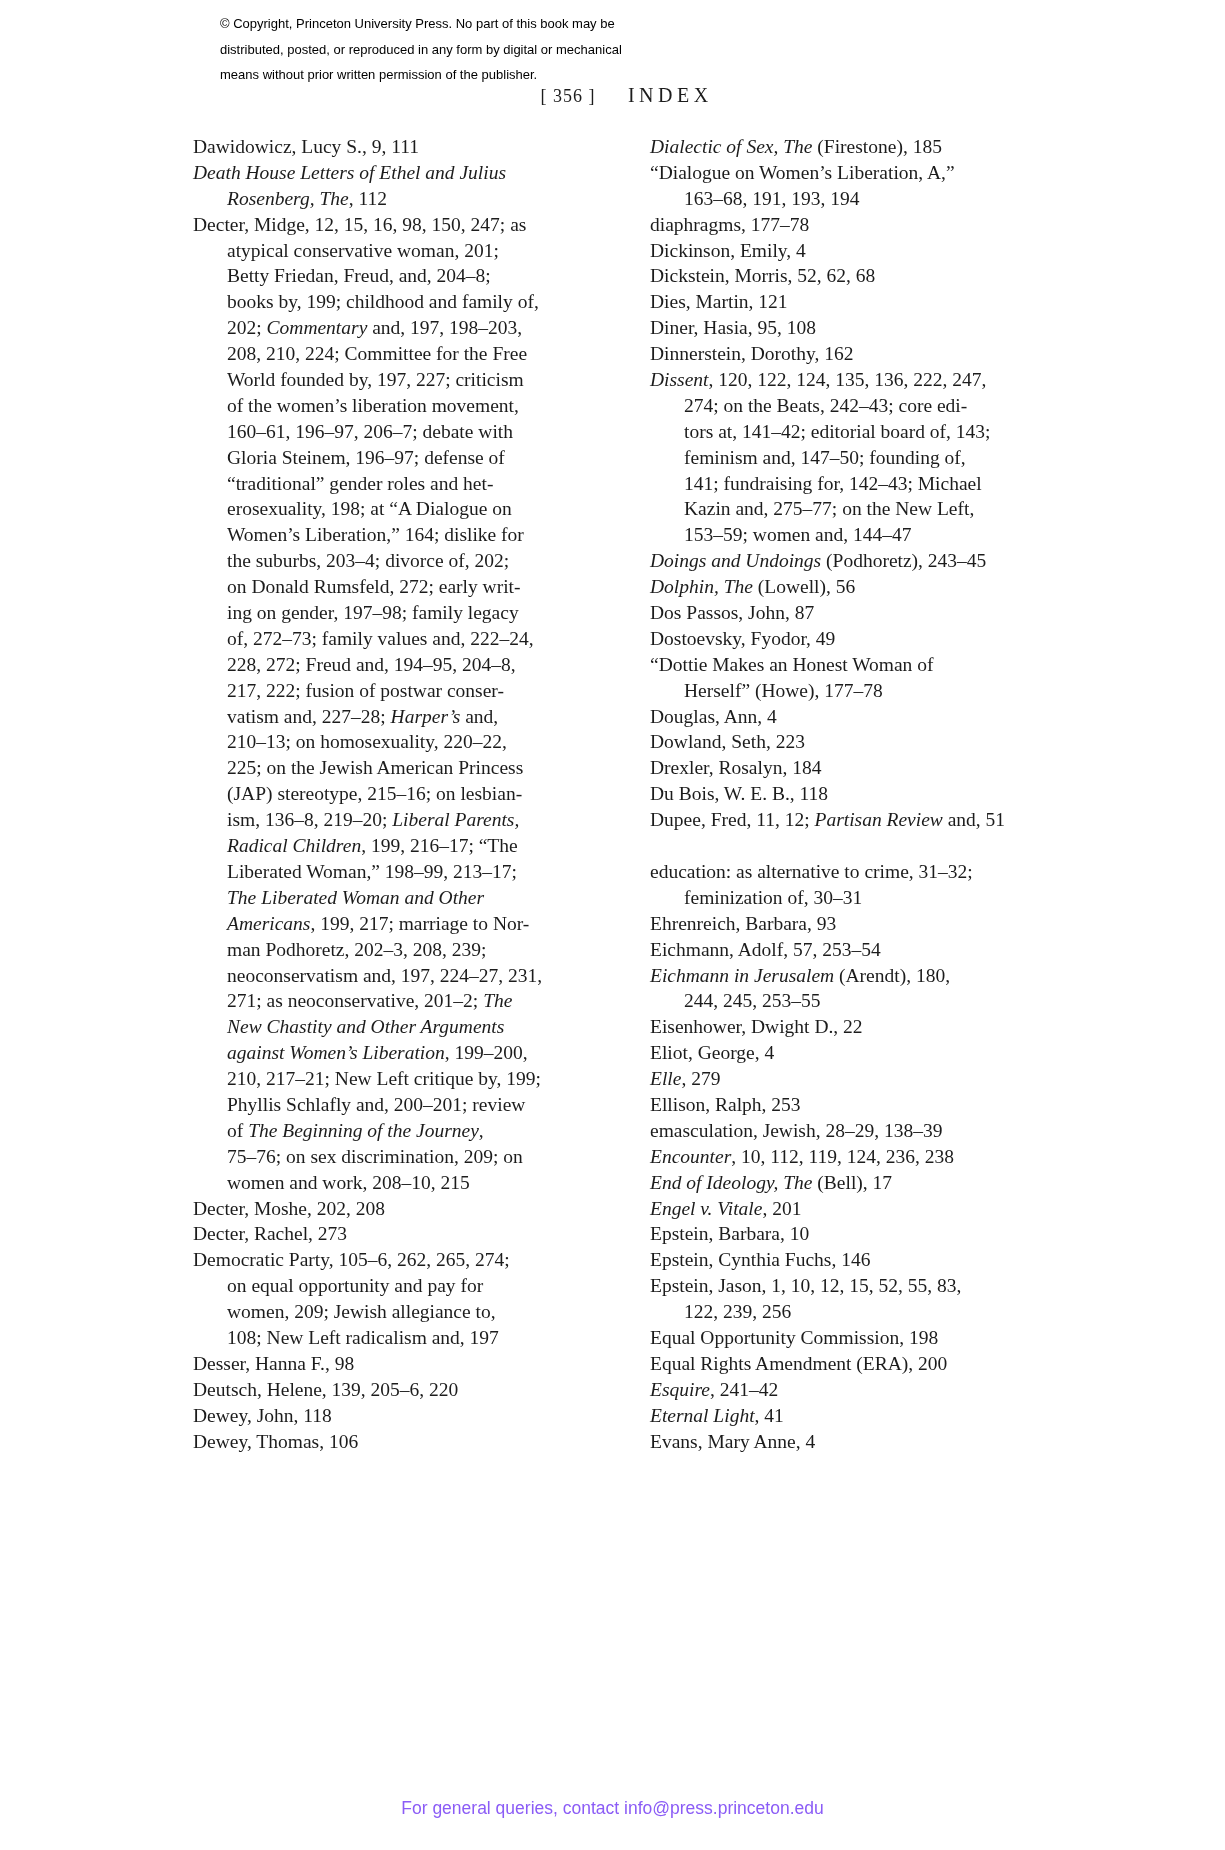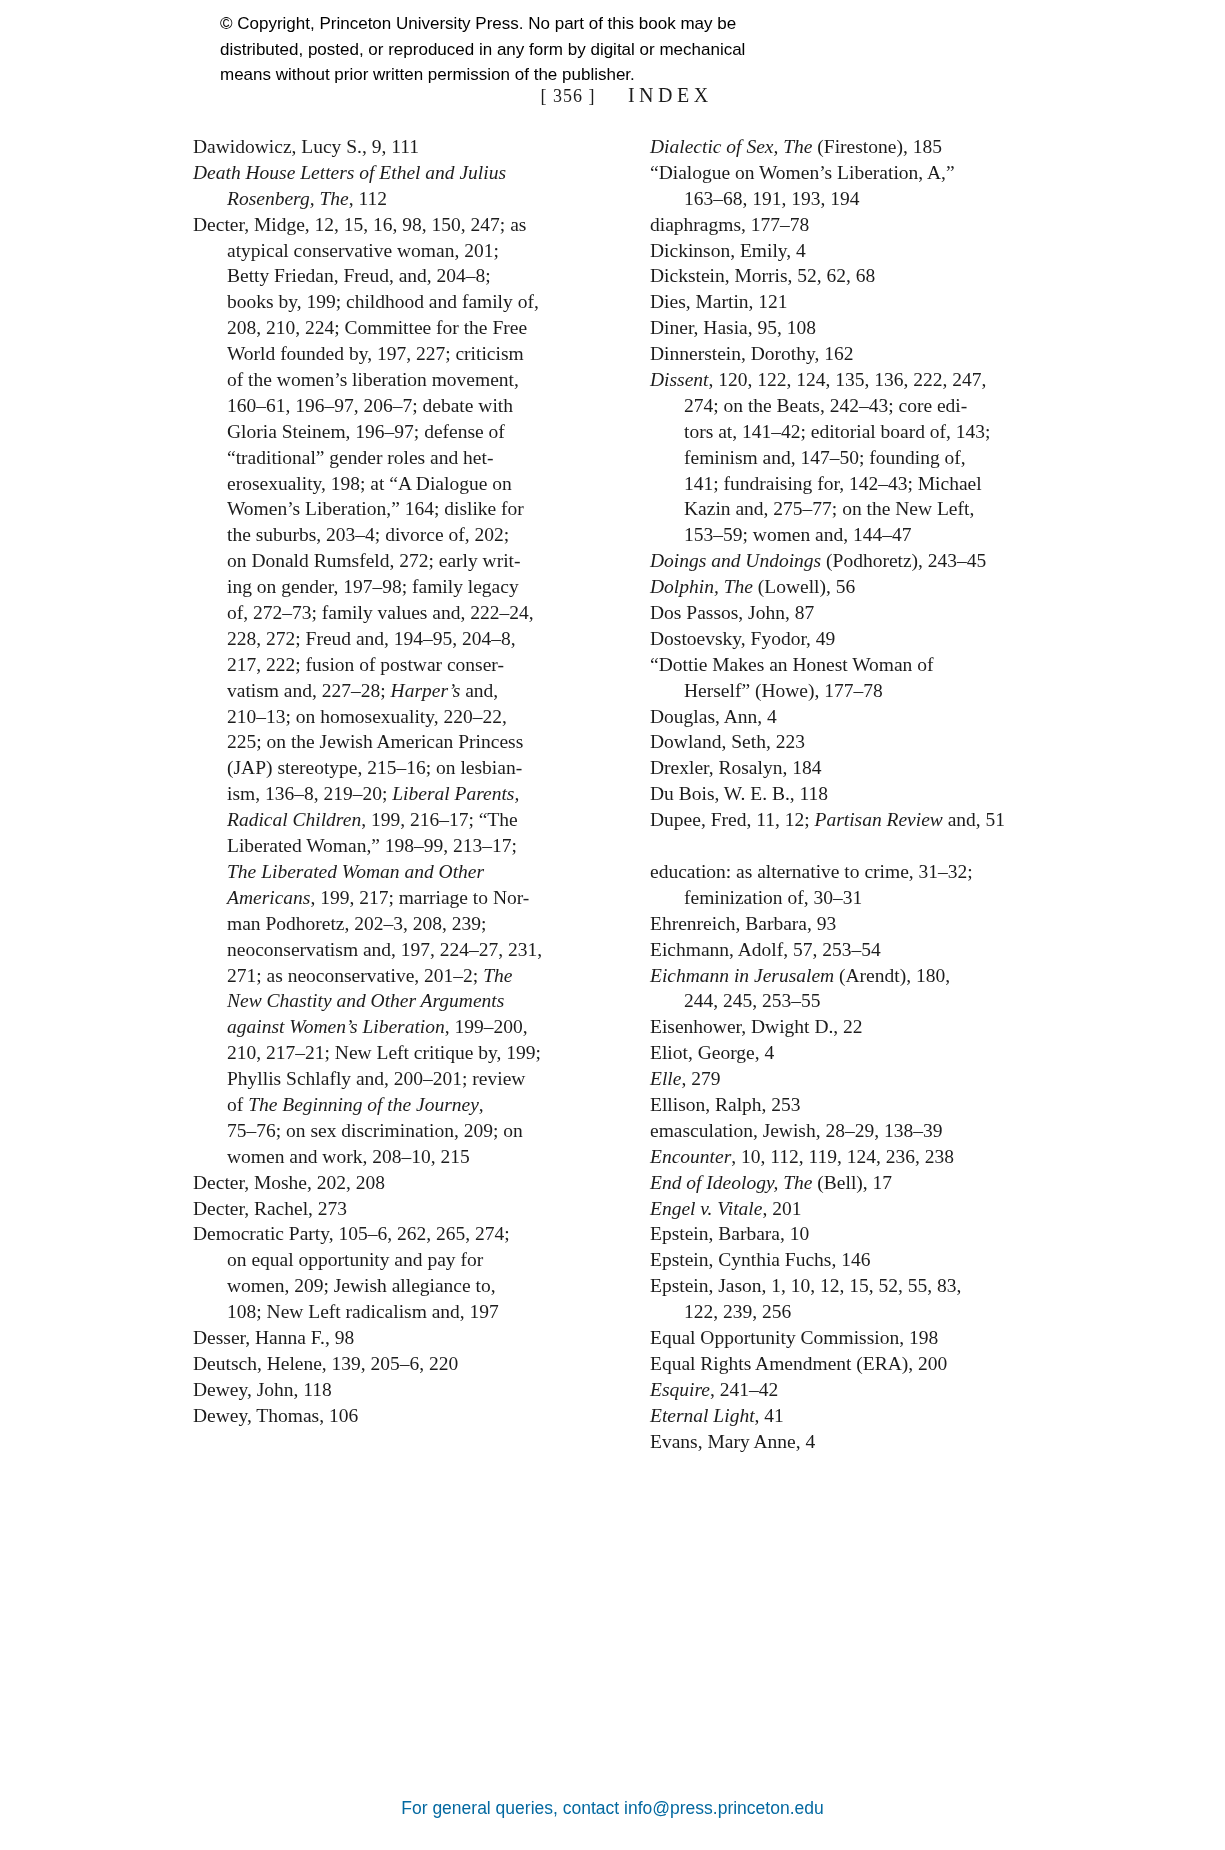--- a/index.html
+++ b/index.html
@@ -7,42 +7,42 @@
     position:relative;
     width:1225px;height:1850px;
     background:#ffffff;
     font-family:"Liberation Serif", serif;
     color:#1c1c1c;
     overflow:hidden;
   }
   .copyright{
     position:absolute;left:220px;top:11px;width:640px;
     font-family:"Liberation Sans", sans-serif;
-    font-size:17px;line-height:25.5px;color:#000;
+    font-size:13px;line-height:25.5px;color:#000;
   }
   .page-header{
     position:absolute;left:0;top:84px;width:100%;
     text-align:center;font-size:18px;color:#1c1c1c;
   }
   .folio{letter-spacing:1px;margin-left:28px;}
   .index-word{letter-spacing:4.5px;font-size:20px;margin-left:28px;}
   .col{
     position:absolute;top:134px;
     font-size:19.5px;line-height:25.9px;
   }
   .col-left{left:193px;width:392px;}
   .col-right{left:650px;width:400px;}
   .idx-line{white-space:nowrap;height:25.9px;}
   .idx-line.indent{padding-left:34px;}
   .idx-line i{font-style:italic;}
   .footer{
     position:absolute;left:0;top:1798px;width:100%;
     text-align:center;
     font-family:"Liberation Sans", sans-serif;
-    font-size:17.5px;color:#0369a1;
+    font-size:17.5px;color:#8b5cf6;
   }
 </style>
 </head>
 <body>
 
 <div class="page">
 
   <div class="copyright">
     <div>© Copyright, Princeton University Press. No part of this book may be</div>
     <div>distributed, posted, or reproduced in any form by digital or mechanical</div>
@@ -55,20 +55,21 @@
   </div>
 
   <div class="col col-left" id="col-left">
       <div class="idx-line"><span>Dawidowicz, Lucy S., 9, 111</span></div>
       <div class="idx-line"><i>Death House Letters of Ethel and Julius</i></div>
       <div class="idx-line indent"><i>Rosenberg, The</i><span>, 112</span></div>
       <div class="idx-line"><span>Decter, Midge, 12, 15, 16, 98, 150, 247; as</span></div>
       <div class="idx-line indent"><span>atypical conservative woman, 201;</span></div>
       <div class="idx-line indent"><span>Betty Friedan, Freud, and, 204–8;</span></div>
       <div class="idx-line indent"><span>books by, 199; childhood and family of,</span></div>
+      <div class="idx-line indent"><span>202; </span><i>Commentary</i><span> and, 197, 198–203,</span></div>
       <div class="idx-line indent"><span>208, 210, 224; Committee for the Free</span></div>
       <div class="idx-line indent"><span>World founded by, 197, 227; criticism</span></div>
       <div class="idx-line indent"><span>of the women’s liberation movement,</span></div>
       <div class="idx-line indent"><span>160–61, 196–97, 206–7; debate with</span></div>
       <div class="idx-line indent"><span>Gloria Steinem, 196–97; defense of</span></div>
       <div class="idx-line indent"><span>“traditional” gender roles and het-</span></div>
       <div class="idx-line indent"><span>erosexuality, 198; at “A Dialogue on</span></div>
       <div class="idx-line indent"><span>Women’s Liberation,” 164; dislike for</span></div>
       <div class="idx-line indent"><span>the suburbs, 203–4; divorce of, 202;</span></div>
       <div class="idx-line indent"><span>on Donald Rumsfeld, 272; early writ-</span></div>

